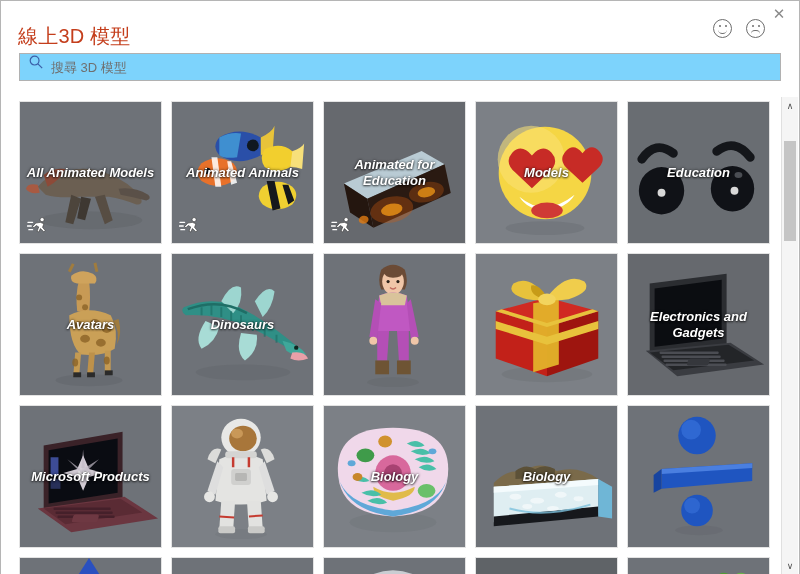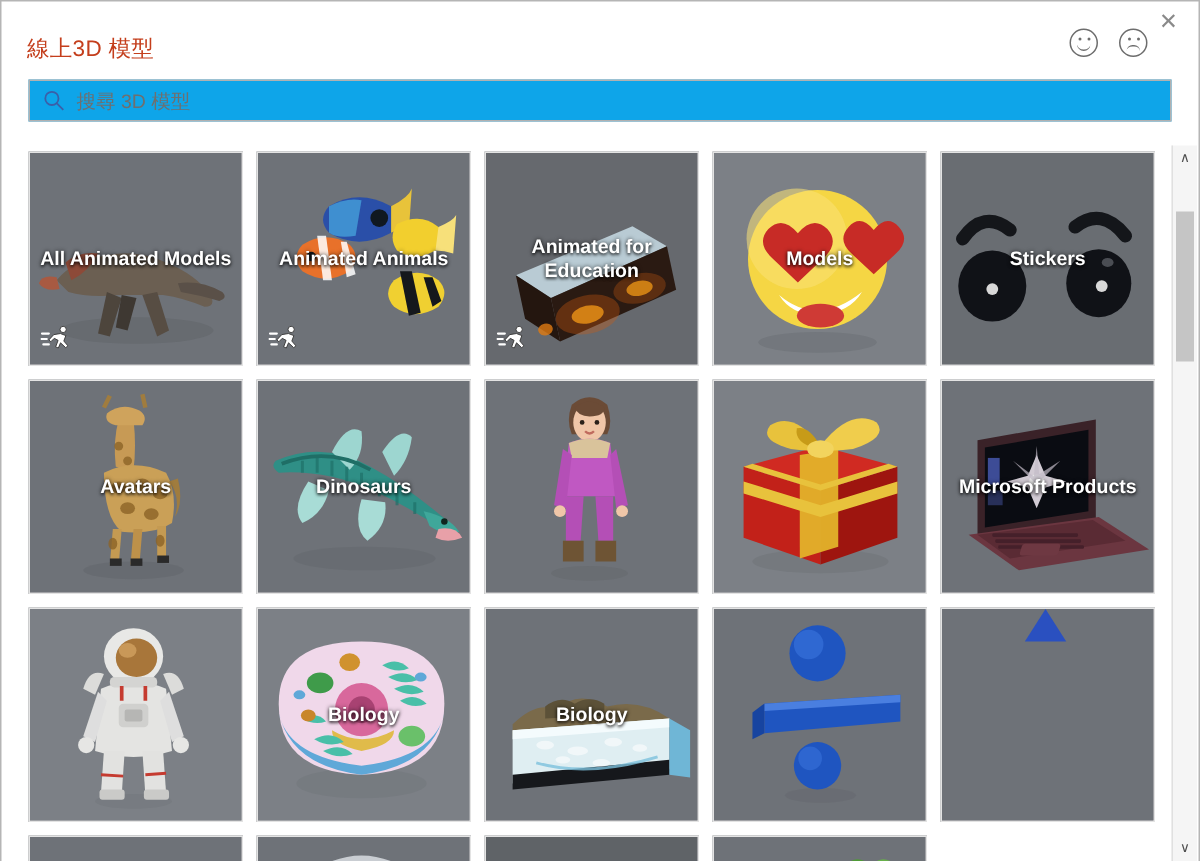--- a/index.html
+++ b/index.html
@@ -40,21 +40,21 @@
 
   
   .header {
     position: relative;
     height: 30px;
     padding: 0 18px;
   }
   .app-title {
     position: absolute;
     left: 17px; top: 0px;
-    font-size: 15px;
+    font-size: 20px;
     color: #c43e1c;
     letter-spacing: .2px;
     white-space: nowrap;
   }
   .feedback-group {
     position: absolute;
     right: 34px; top: -4px;
     display: flex;
     gap: 14px;
   }
@@ -92,23 +92,23 @@
     border-bottom: none; border-left: none; border-right: none;
     border-radius: 9px 9px 0 0;
     border-top-width: 1.4px;
   }
 
   
   .search-wrap {
     margin: 0 18px 0 18px;
     height: 28px;
     border: 1px solid #b1b1b1;
-    background: #0ea5e9;
+    background: #7dd3fc;
     display: flex;
-    align-items: center;
+    align-items: flex-start;
     padding: 0 8px;
   }
   .search-icon {
     width: 16px; height: 16px;
     margin-right: 7px;
     flex: 0 0 auto;
     display: block;
   }
   .search-input {
     border: none;
@@ -122,20 +122,21 @@
   }
   .search-input::placeholder { color: #6f6f6f; opacity: 1; }
 
   
   .grid-area {
     position: absolute;
     left: 1px; top: 96px;
     width: 798px;
     height: 478px;
     overflow: hidden;
+    font-style: italic;
   }
   .grid {
     position: absolute;
     left: 17px; top: 4px;
     width: 752px;
     display: flex;
     flex-wrap: wrap;
     gap: 9px;
   }
   .tile {
@@ -340,21 +341,21 @@
           <svg class="art" viewBox="0 0 143 143" preserveAspectRatio="xMidYMid slice">
             <rect width="143" height="143" fill="#696d72"></rect>
             <path d="M14 58 Q28 38 46 52" stroke="#14161a" stroke-width="9" fill="none" stroke-linecap="round"></path>
             <path d="M90 50 Q108 36 124 56" stroke="#14161a" stroke-width="9" fill="none" stroke-linecap="round"></path>
             <ellipse cx="34" cy="90" rx="23" ry="24" fill="#101217"></ellipse>
             <ellipse cx="106" cy="88" rx="22" ry="23" fill="#101217"></ellipse>
             <circle cx="34" cy="92" r="4" fill="#d8d8d8"></circle>
             <circle cx="108" cy="90" r="4" fill="#d8d8d8"></circle>
             <ellipse cx="112" cy="74" rx="4" ry="3" fill="#4a4d53"></ellipse>
           </svg>
-          <div class="tile-label">Stickers</div>
+          <div class="tile-label">Education</div>
         </div>
         <div class="tile">
           <svg class="art" viewBox="0 0 143 143" preserveAspectRatio="xMidYMid slice">
             <rect width="143" height="143" fill="#6e7278"></rect>
             <ellipse cx="70" cy="128" rx="34" ry="6" fill="#62666b" opacity=".55"></ellipse>
             <path d="M58 58 Q56 40 60 26 L70 26 Q72 44 70 60 Z" fill="#c79a55"></path>
             <path d="M52 22 Q62 14 74 20 Q80 24 76 30 L58 30 Q50 28 52 22Z" fill="#cfa35c"></path>
             <path d="M50 18 L54 10 M78 18 L76 9" stroke="#a07c3e" stroke-width="3"></path>
             <path d="M50 62 Q70 52 92 62 Q100 76 96 96 Q84 104 62 102 Q50 92 50 62Z" fill="#caa057"></path>
             <path d="M56 100 L54 124 L60 124 L62 100 Z" fill="#c49a52"></path>
@@ -425,20 +426,37 @@
             <path d="M20 58 L72 74 L72 124 L20 106 Z" fill="#c22119"></path>
             <path d="M72 74 L124 58 L124 106 L72 124 Z" fill="#9e150f"></path>
             <path d="M58 50 L58 120 L84 112 L84 46 Z" fill="#e3b22a" opacity=".95"></path>
             <path d="M20 58 L72 74 L124 58 L118 56 L72 70 L26 56 Z" fill="#e8c23c"></path>
             <path d="M20 76 L72 92 L124 76 L124 68 L72 84 L20 68 Z" fill="#e8c23c"></path>
             <path d="M72 44 Q54 20 38 30 Q30 40 52 46 Q64 48 72 46Z" fill="#e8c23c"></path>
             <path d="M72 44 Q92 18 110 28 Q118 38 94 46 Q80 48 72 46Z" fill="#f0cd4c"></path>
             <path d="M72 44 Q64 30 56 32 Q54 42 70 46Z" fill="#c79b18"></path>
             <ellipse cx="72" cy="46" rx="9" ry="6" fill="#f2d45e"></ellipse>
           </svg>
+        </div>
+        <div class="tile">
+          <svg class="art" viewBox="0 0 143 143" preserveAspectRatio="xMidYMid slice">
+            <rect width="143" height="143" fill="#66696e"></rect>
+            <path d="M22 30 L100 20 L100 92 L22 100 Z" fill="#2b2d31"></path>
+            <path d="M27 35 L95 26 L95 86 L27 94 Z" fill="#0b0d11"></path>
+            <path d="M18 98 L104 90 L138 112 L50 124 Z" fill="#3a3c41"></path>
+            <path d="M22 100 L102 92 L128 108 L46 118 Z" fill="#232528"></path>
+            <g fill="#4b4d53">
+              <rect x="32" y="99" width="60" height="2.5" rx="1"></rect>
+              <rect x="34" y="103" width="60" height="2.5" rx="1"></rect>
+              <rect x="36" y="107" width="62" height="2.5" rx="1"></rect>
+              <rect x="38" y="111" width="62" height="2.5" rx="1"></rect>
+            </g>
+            <rect x="96" y="106" width="22" height="7" rx="2" fill="#35373c" transform="skewX(-18)"></rect>
+          </svg>
+          <div class="tile-label">Electronics and Gadgets</div>
         </div>
         <div class="tile">
           <svg class="art" viewBox="0 0 143 143" preserveAspectRatio="xMidYMid slice">
             <rect width="143" height="143" fill="#6e7278"></rect>
             <path d="M24 40 L104 26 L104 94 L24 106 Z" fill="#3a2228"></path>
             <path d="M29 45 L99 33 L99 88 L29 99 Z" fill="#0a0c12"></path>
             <g opacity=".9" transform="translate(46,48)">
               <path d="M18 2 L24 16 L38 20 L24 24 L18 38 L12 24 L-2 20 L12 16 Z" fill="#e8e0ea"></path>
               <circle cx="18" cy="20" r="5" fill="#fff"></circle>
               <path d="M18 -4 L20 18 L16 18 Z M34 6 L20 20 L18 16 Z M2 6 L18 18 L18 22 Z" fill="#d7cfdb" opacity=".7"></path>

